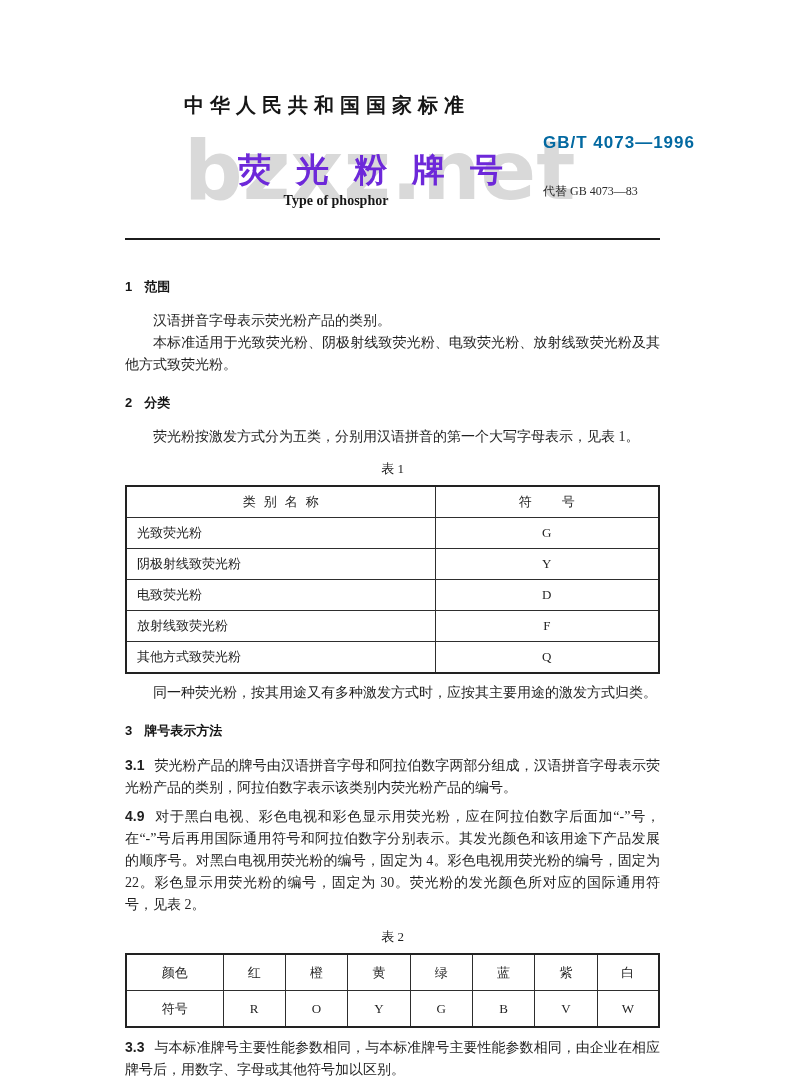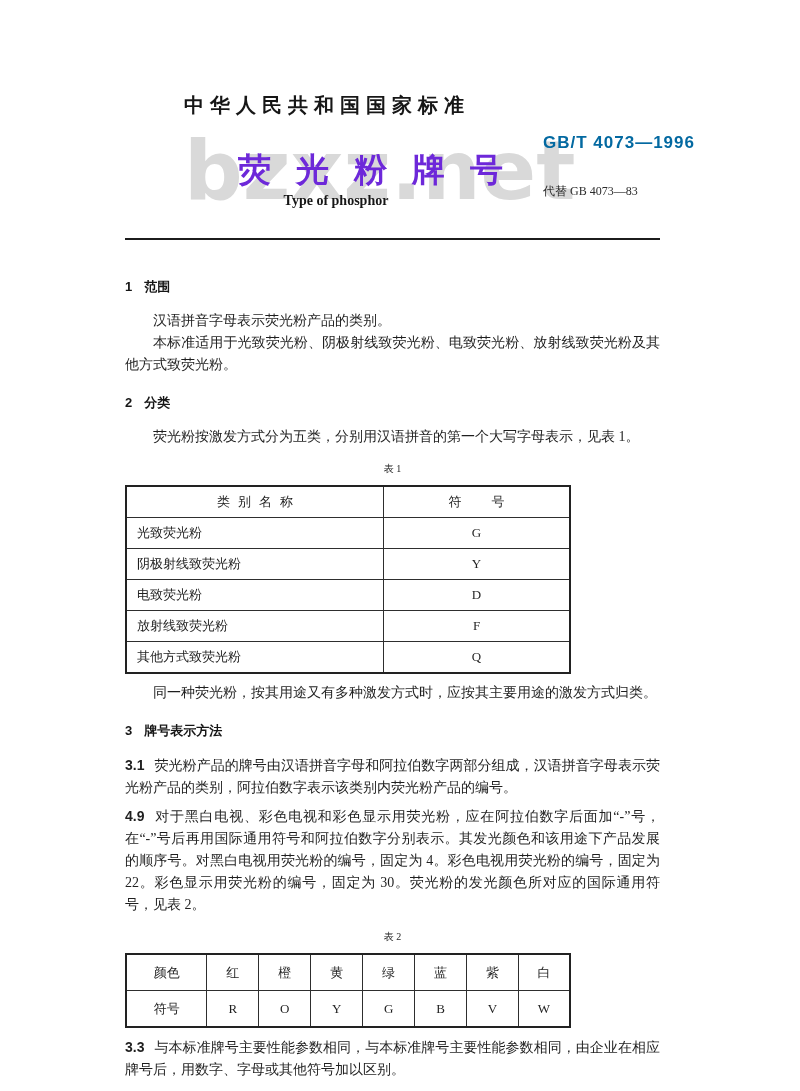--- a/index.html
+++ b/index.html
@@ -58,24 +58,24 @@
     font-weight:bold;font-size:13px;color:#161616;
     margin:16px 0 0 0;
   }
   .sec-head .snum{margin-right:12px;}
   p{margin:0;}
   .para{margin-top:12px;text-indent:2em;text-align:justify;}
   .para-tight{margin-top:0;text-indent:2em;text-align:justify;}
   .clause{margin-top:12px;text-align:justify;}
   .cnum{font-family:"Liberation Sans","DejaVu Sans",sans-serif;font-weight:bold;margin-right:10px;}
   .tbl-caption{
-    text-align:center;font-size:10px;margin:10px 0 5px 0;color:#1f1f1f;
+    text-align:center;font-size:13px;margin:10px 0 5px 0;color:#1f1f1f;
   }
   table{
-    border-collapse:collapse;width:446px;
+    border-collapse:collapse;width:535px;
     border:2px solid #222222;
     font-size:13px;color:#1f1f1f;
   }
   td,th{border:1px solid #2e2e2e;font-weight:normal;}
   .t1 th{height:28px;text-align:center;}
   .t1 td{height:28px;}
   .t1 .cat{padding-left:10px;text-align:left;margin-left:48px;}
   .t1 .sym{text-align:center;font-family:"Liberation Serif",serif;}
   .ls8{letter-spacing:8px;text-indent:8px;}
   .ls28{letter-spacing:30px;text-indent:30px;}

